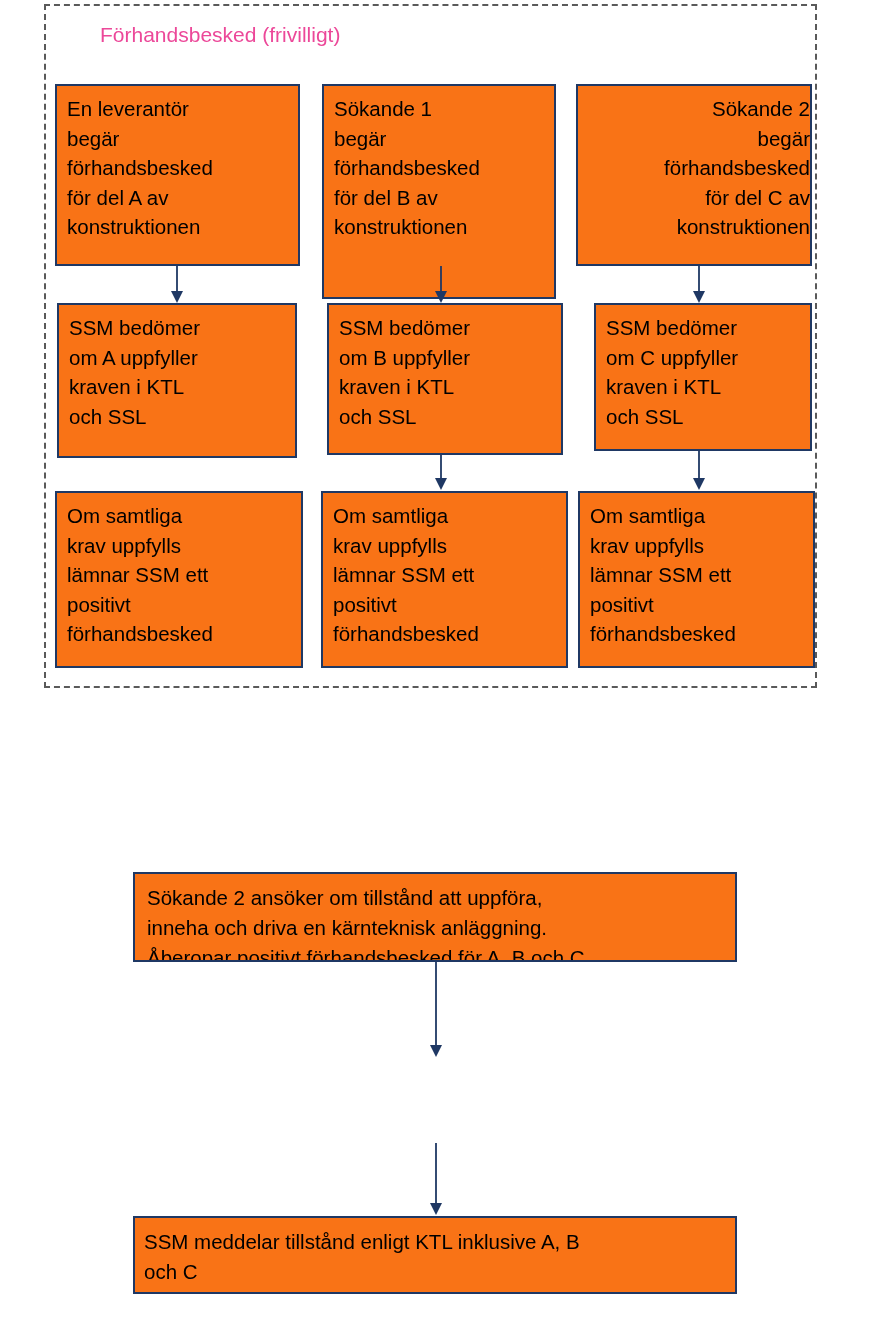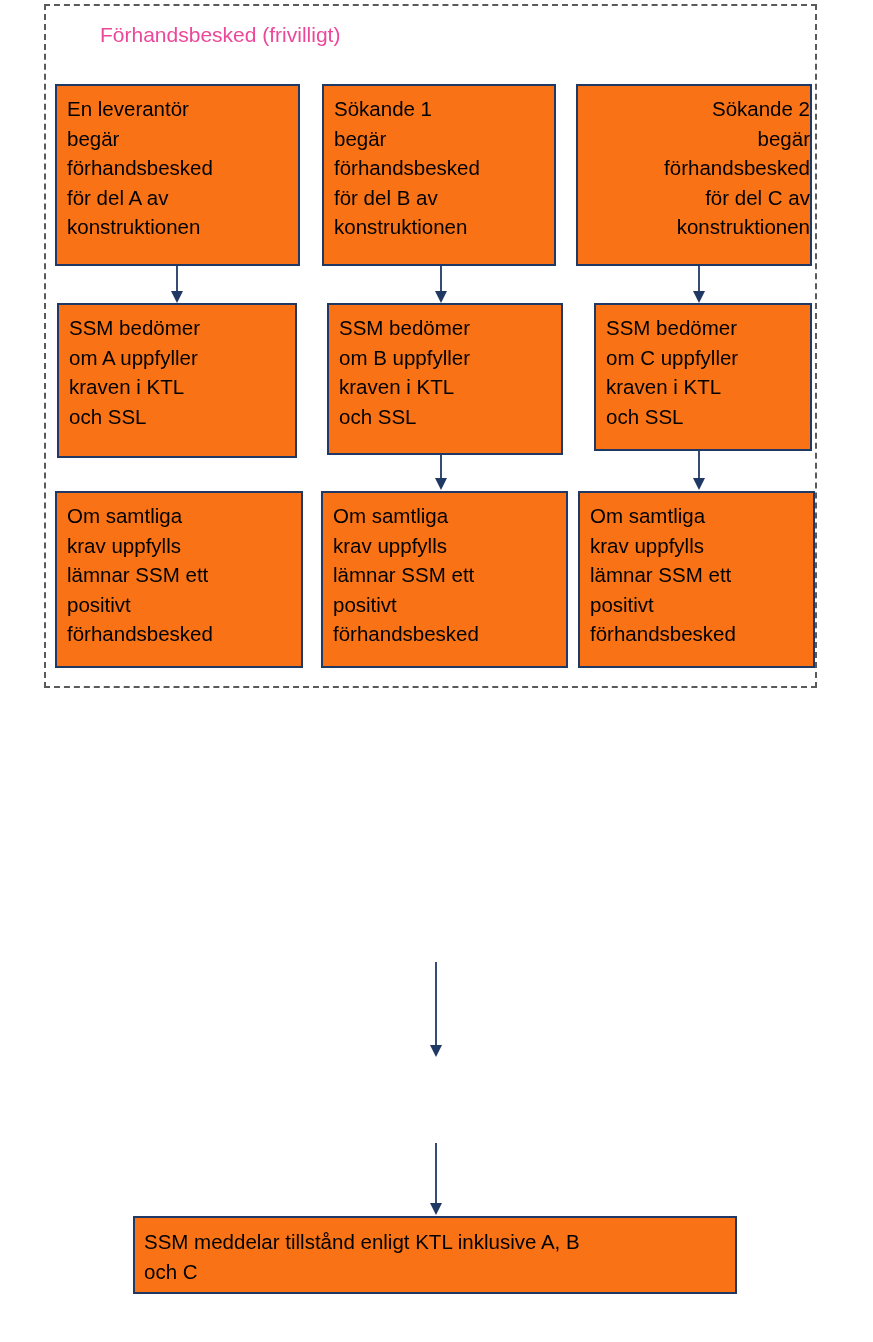--- a/index.html
+++ b/index.html
@@ -68,21 +68,21 @@
 <div id="canvas">
 
   <div class="dashed-group"></div>
   <div class="group-title">Förhandsbesked (frivilligt)</div>
 
   <div class="node" style="left:55px; top:84px; width:245px; height:182px;">En leverantör
 begär
 förhandsbesked
 för del A av
 konstruktionen</div>
-  <div class="node" style="left:322px; top:84px; width:234px; height:182px;">Sökande 1
+  <div class="node" style="left:322px; top:84px; width:234px; height:215px;">Sökande 1
 begär
 förhandsbesked
 för del B av
 konstruktionen</div>
   <div class="node" style="left:576px; top:84px; width:236px; height:182px;text-align:right;">Sökande 2
 begär
 förhandsbesked
 för del C av
 konstruktionen</div>
 
@@ -140,20 +140,23 @@
 krav uppfylls
 lämnar SSM ett
 positivt
 förhandsbesked</div>
   <div class="node" style="left:578px; top:491px; width:237px; height:177px;">Om samtliga
 krav uppfylls
 lämnar SSM ett
 positivt
 förhandsbesked</div>
 
+  <div class="node wide" style="left:133px; top:872px; width:604px; height:90px;">Sökande 2 ansöker om tillstånd att uppföra,
+inneha och driva en kärnteknisk anläggning.
+Åberopar positivt förhandsbesked för A, B och C.</div>
 
   <div class="arrow" style="left:429px; top:962px;">
     <svg width="14" height="96" viewBox="0 0 14 96">
       <line x1="7" y1="0" x2="7" y2="84" stroke="#1F3864" stroke-width="1.8"></line>
       <polygon points="1,83 13,83 7,95" fill="#1F3864"></polygon>
     </svg>
   </div>
 
 
   <div class="arrow" style="left:429px; top:1143px;">

